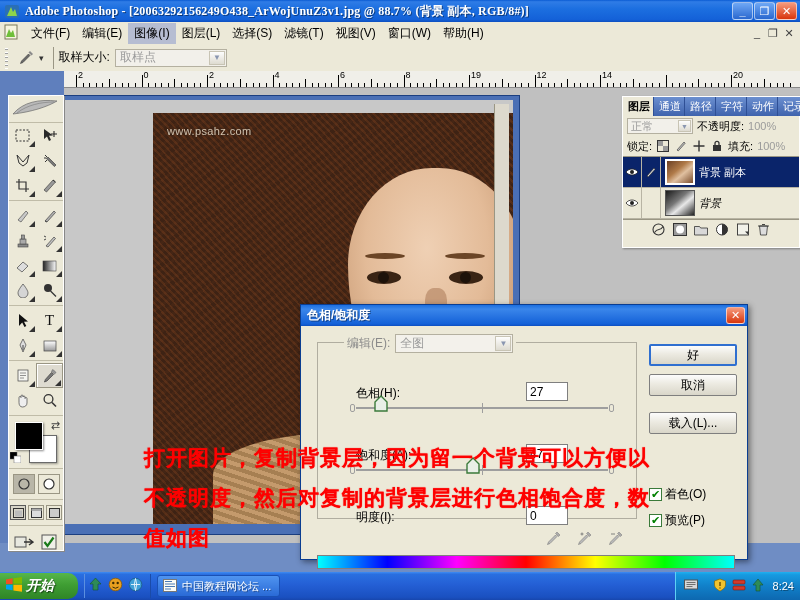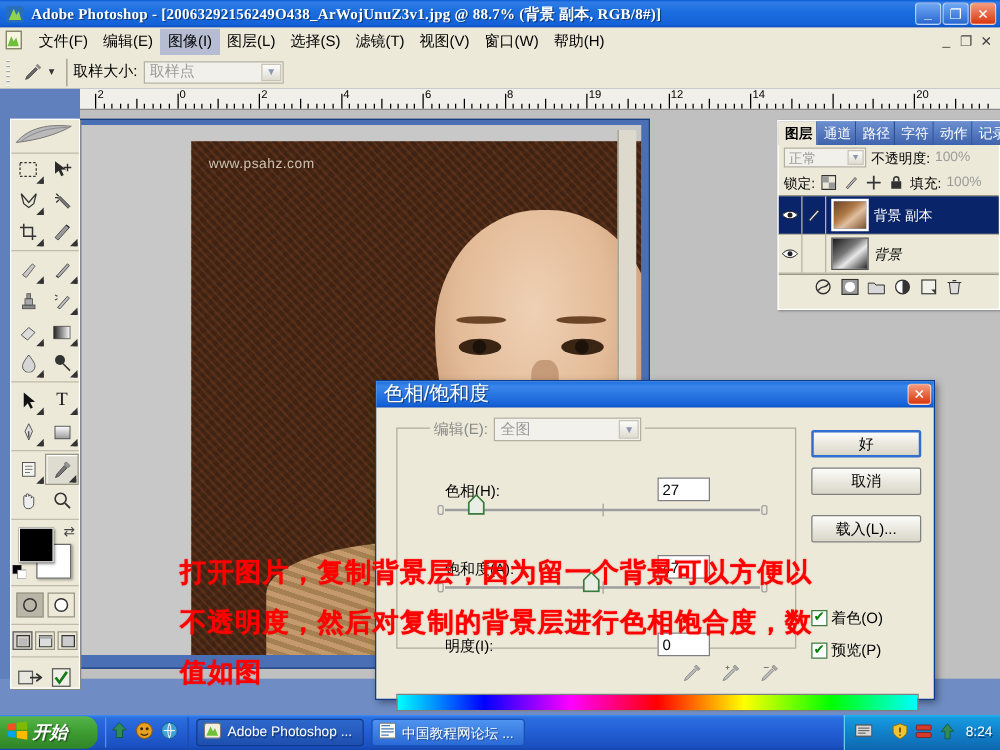--- a/index.html
+++ b/index.html
@@ -207,21 +207,21 @@
   
   #dialog{
     left:300px;top:304px;width:448px;height:256px;
     background:#ece9d8;border:1px solid #0a3d91;box-sizing:border-box;
     box-shadow:2px 2px 6px rgba(0,0,0,.45);
   }
   #dlg-title{
     height:21px;background:linear-gradient(to bottom,#1c6fe0 0%,#3a86ea 20%,#1461d8 90%,#0d4fc0 100%);
     display:flex;align-items:center;padding:0 2px 0 6px;
   }
-  #dlg-title .t{color:#fff;font-weight:normal;font-size:16px;text-shadow:1px 1px 0 rgba(0,0,0,.4);}
+  #dlg-title .t{color:#fff;font-weight:bold;font-size:12px;text-shadow:1px 1px 0 rgba(0,0,0,.4);}
   #dlg-title .x{
     margin-left:auto;width:19px;height:17px;border-radius:3px;color:#fff;font-size:11px;font-weight:bold;
     display:flex;align-items:center;justify-content:center;
     border:1px solid rgba(255,255,255,.6);
     background:linear-gradient(to bottom,#f59a7c,#d8350c);box-sizing:border-box;
   }
   #dlg-body{position:relative;height:235px;}
   .fieldset{position:absolute;left:16px;top:16px;width:318px;height:175px;
     border:1px solid #b0ada0;}
   .edit-row{position:absolute;left:26px;top:-9px;display:flex;align-items:center;background:#ece9d8;padding:0 3px;gap:5px;}
@@ -960,29 +960,20 @@
           <circle cx="5.3" cy="6" r="1.2" fill="#3a2a00"></circle>
           <circle cx="9.7" cy="6" r="1.2" fill="#3a2a00"></circle>
           <path d="M4.5 10 Q7.5 12.5 10.5 10" stroke="#3a2a00" stroke-width="1" fill="none"></path>
         </svg></span>
     <span>
       <svg width="15" height="15" viewBox="0 0 15 15">
           <circle cx="7.5" cy="7.5" r="6.3" fill="#3fa0d8" stroke="#1a5d85" stroke-width=".8"></circle>
           <path d="M3 7.5 h9 M7.5 1.5 Q10 7.5 7.5 13.5 Q5 7.5 7.5 1.5" stroke="#fff" stroke-width=".8" fill="none"></path>
         </svg></span>
   </div>
-  <div class="task-btn active">
-    <span>
-      <svg width="14" height="13" viewBox="0 0 14 13">
-          <rect x="0.5" y="0.5" width="13" height="12" rx="2" fill="#f2efe0" stroke="#777"></rect>
-          <path d="M2 10.5 L5.5 3 L7.3 7 L9 4.4 L11.5 10.5Z" fill="#6fbf3a"></path>
-        </svg>
-    </span>
-    <span>Adobe Photoshop ...</span>
-  </div>
   <div class="task-btn">
     <span>
       <svg width="14" height="13" viewBox="0 0 14 13">
           <rect x="0.5" y="0.5" width="13" height="12" fill="#fbfbf6" stroke="#777"></rect>
           <path d="M2 2.5 h7 M2 5 h10 M2 7.5 h10 M2 10 h6" stroke="#4a7ab5" stroke-width="1"></path>
         </svg>
     </span>
     <span>中国教程网论坛 ...</span>
   </div>
   <div id="tray">

